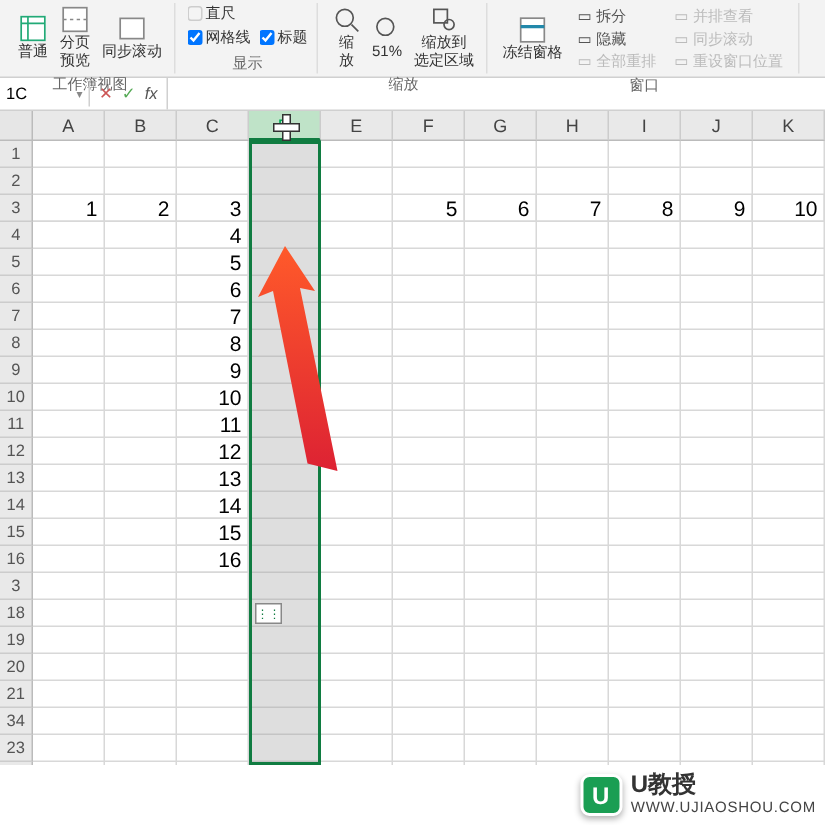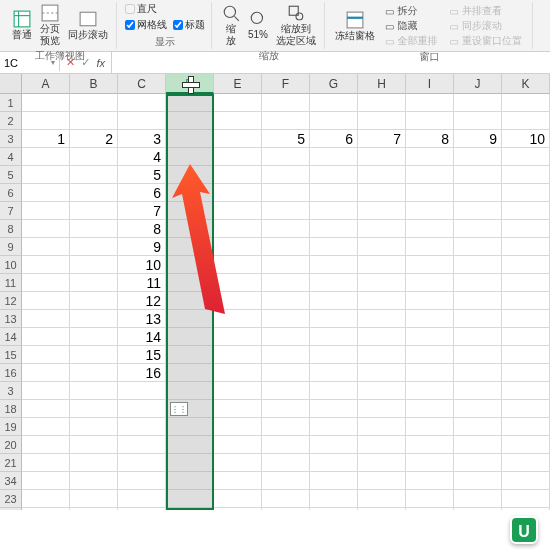--- a/index.html
+++ b/index.html
@@ -692,14 +692,16 @@
         </linearGradient>
       </defs>
     <polygon points="20,0 40,30 30,28 55,150 35,145 12,30 2,34" fill="url(#ag)"></polygon>
   </svg>
   <div class="autofill-icon">⋮⋮</div>
 </div>
 
 <div class="watermark">
   <div class="wm-badge">U</div>
   <div class="wm-text">
+    <span class="big">U教授</span>
+    <span class="url">WWW.UJIAOSHOU.COM</span>
   </div>
 </div>
 
 </body></html>

